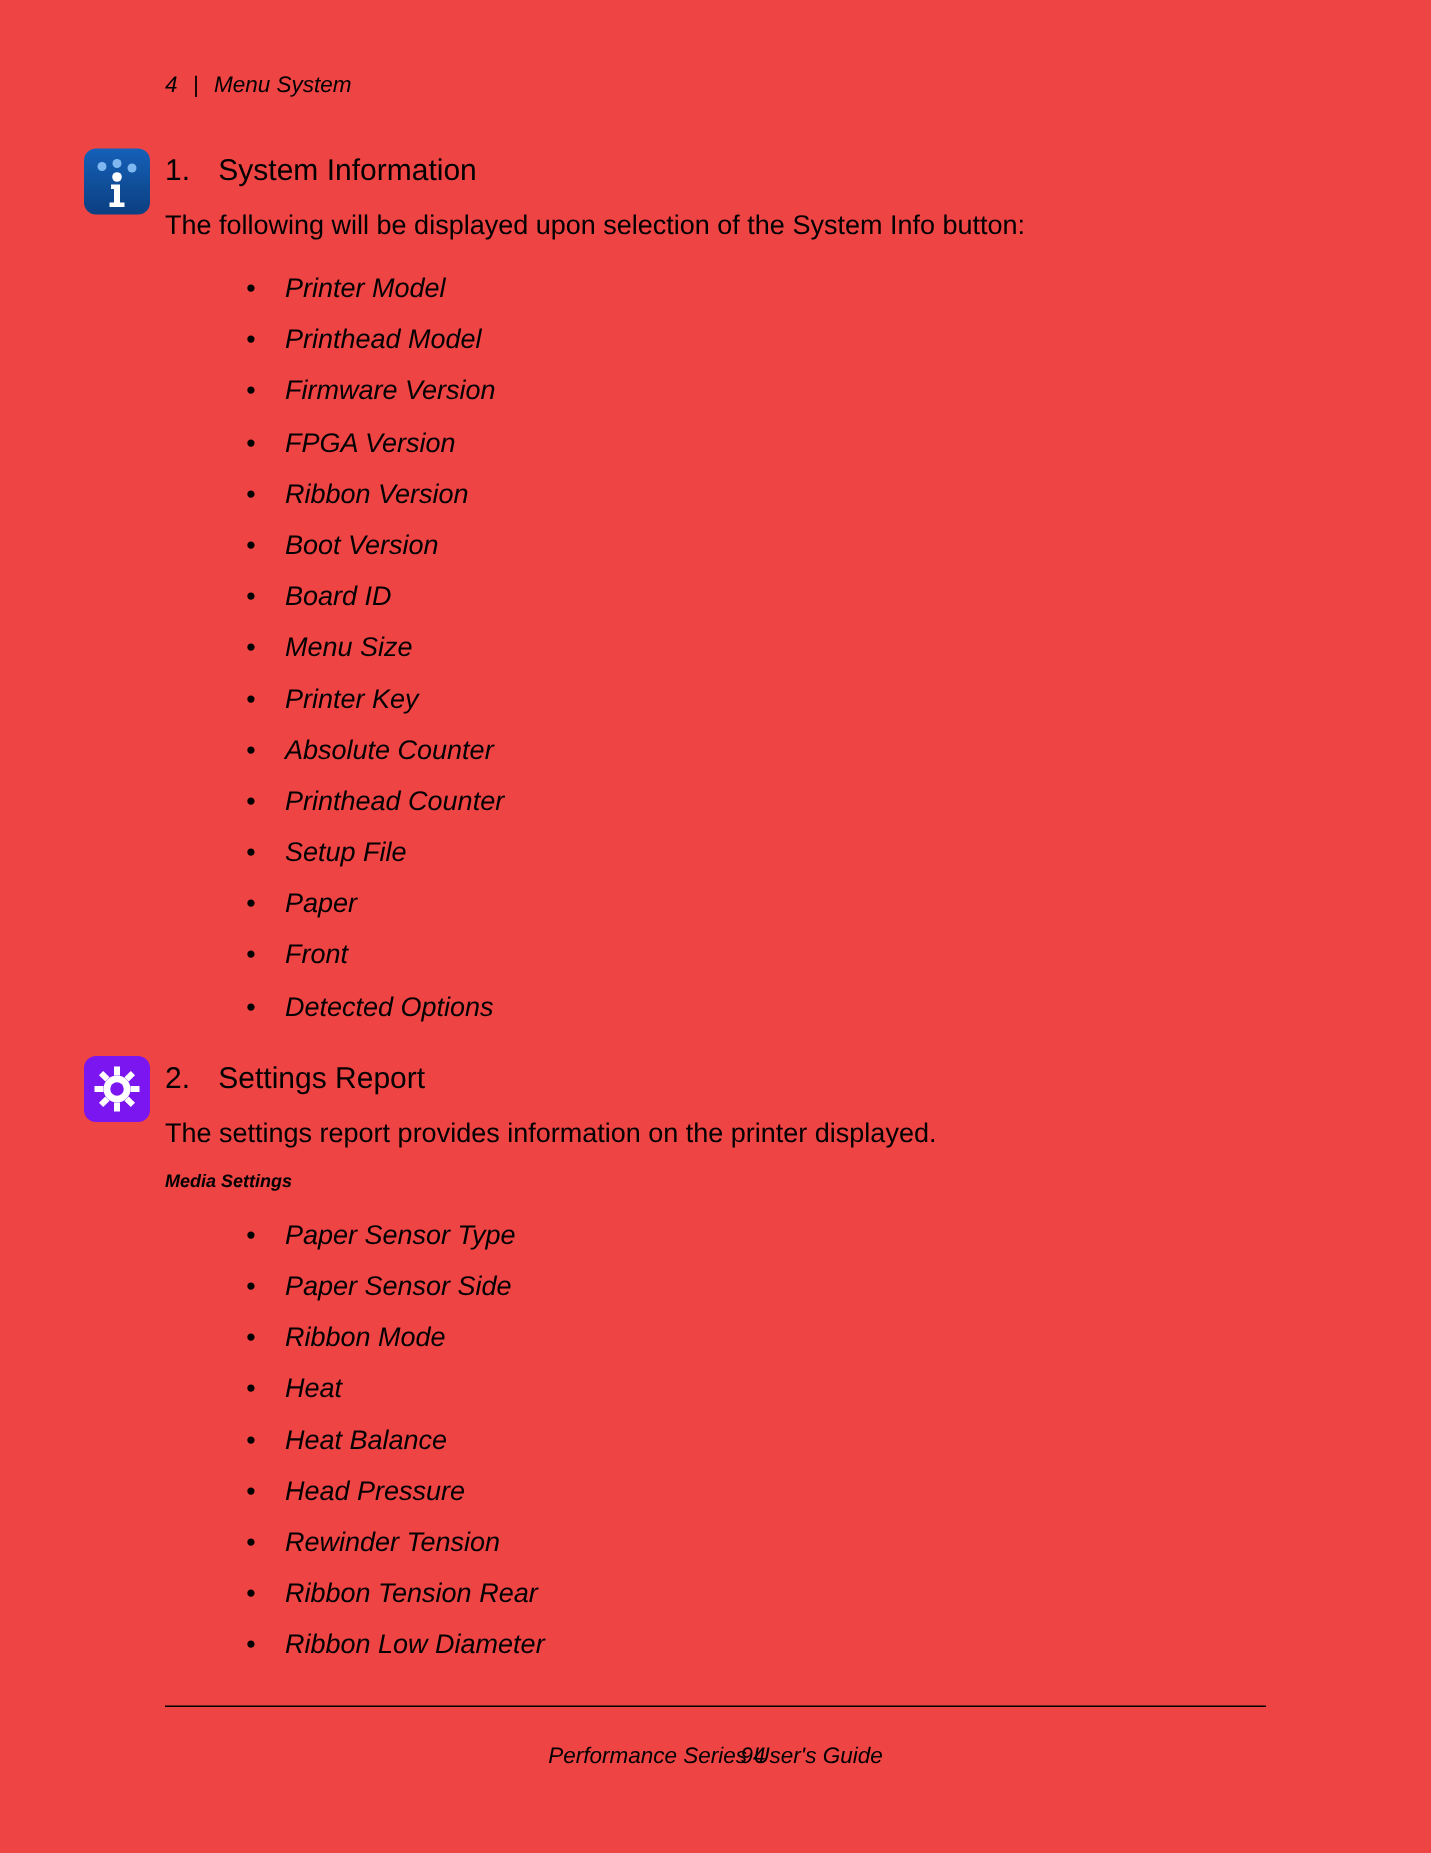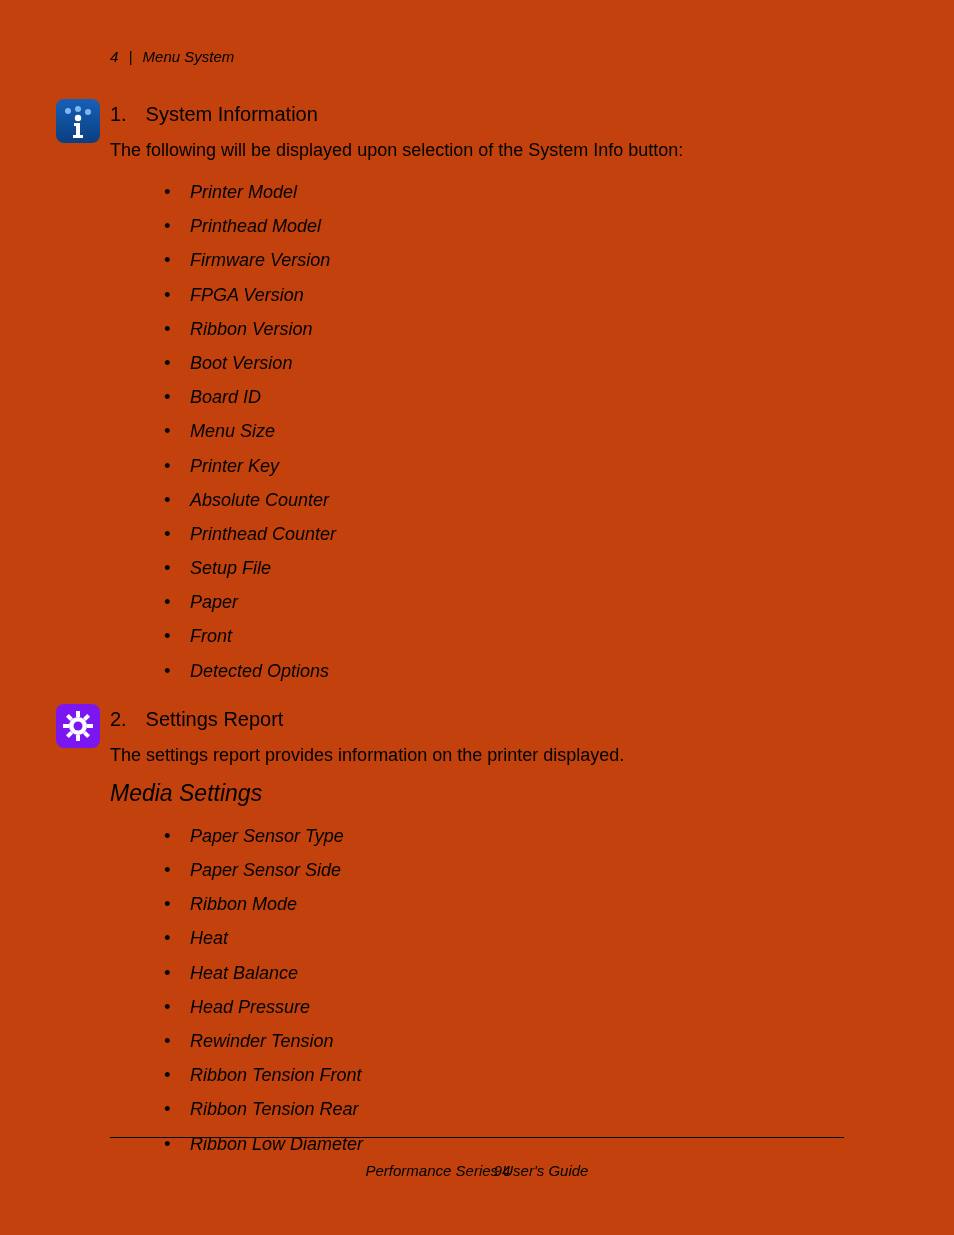--- a/index.html
+++ b/index.html
@@ -1,20 +1,20 @@
 <!DOCTYPE html>
 <html><head>
 <meta charset="utf-8">
 <style>
   html,body{margin:0;padding:0;background:#fff;}
   .page{
     width:954px;
     height:1235px;
     margin:0 auto;
-    background:#c2410c;
+    background:#ef4444;
     position:relative;
     font-family:Arial,Helvetica,sans-serif;
     color:#000;
     box-sizing:border-box;
     padding:48px 110px 0 110px;
   }
   .running-head{
     font-style:italic;
     font-size:15px;
     margin-bottom:38px;
@@ -55,22 +55,22 @@
     line-height:1.9;
   }
   ul.bullets li::before{
     content:"•";
     position:absolute;
     left:0;top:0;
     font-size:18px;
   }
   .subhead{
     font-style:italic;
-    font-weight:normal;
-    font-size:23px;
+    font-weight:bold;
+    font-size:12px;
     margin:12px 0 12px 0;
   }
   .footer{
     position:absolute;
     left:110px;right:110px;
     bottom:56px;
     border-top:1px solid #000;
     padding-top:24px;
     font-style:italic;
     font-size:15px;
@@ -160,21 +160,20 @@
 
     <p class="subhead">Media Settings</p>
     <ul class="bullets">
       <li>Paper Sensor Type</li>
       <li>Paper Sensor Side</li>
       <li>Ribbon Mode</li>
       <li>Heat</li>
       <li>Heat Balance</li>
       <li>Head Pressure</li>
       <li>Rewinder Tension</li>
-      <li>Ribbon Tension Front</li>
       <li>Ribbon Tension Rear</li>
       <li>Ribbon Low Diameter</li>
     </ul>
   </div>
 
   <div class="footer">
     <span class="footer-title">Performance Series User's Guide</span>
     <span class="footer-page">94</span>
   </div>
 

